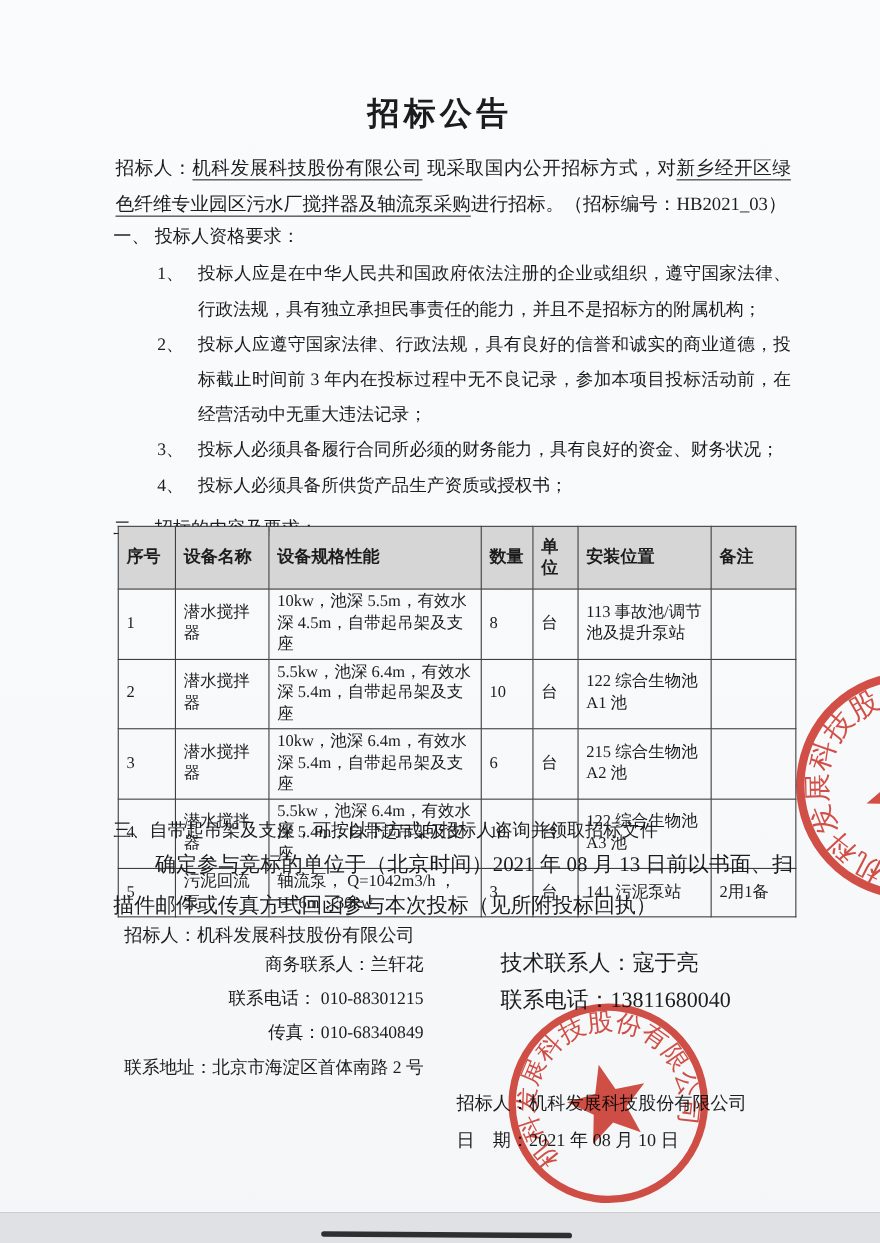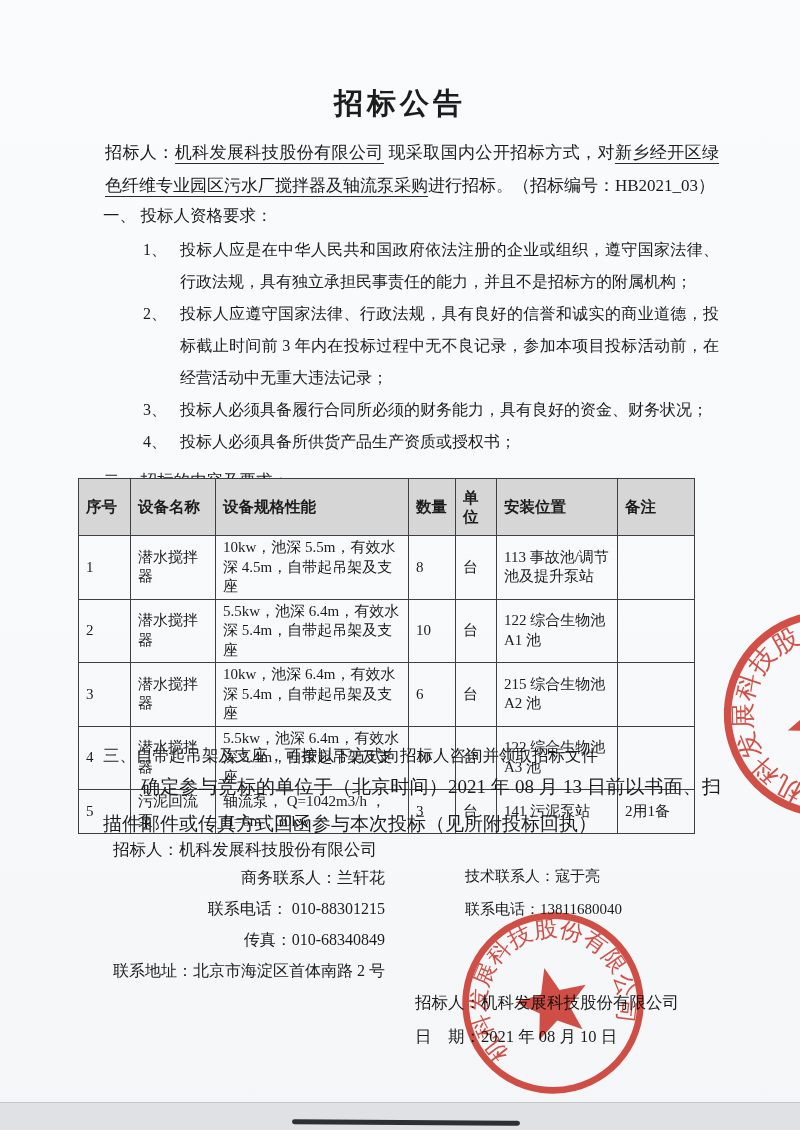--- a/index.html
+++ b/index.html
@@ -31,21 +31,21 @@
     font-size:16.5px;font-weight:normal;line-height:30px;margin:0;
   }
   .h1pos{left:103px;top:200px;}
   .h2pos{left:103px;top:465px;text-align:right;}
   .h3pos{left:103px;top:740px;width:620px;}
   .req-list{left:143px;top:234px;width:576px;font-size:16px;line-height:32px;}
   .req-item{display:flex;}
   .req-num{flex:0 0 37px;}
   .req-text{flex:1;text-align:justify;}
   table.bid{
-    left:78px;top:478px;width:616px;
+    left:107px;top:478px;width:616px;
     border-collapse:collapse;table-layout:fixed;
     font-size:15px;
   }
   table.bid th,table.bid td{
     border:1.6px solid #3f3f3f;
     padding:2px 7px;vertical-align:middle;text-align:left;
     overflow-wrap:break-word;word-break:break-word;line-height:19.5px;
   }
   table.bid th{
     background:#d6d6d6;
@@ -53,21 +53,21 @@
     font-weight:bold;font-size:15.5px;height:52px;
   }
   table.bid td{height:39px;}
   td.ctr,th.ctr{text-align:center;padding:2px 2px;}
   .sec3-body{
     left:103px;top:768px;width:618px;
     font-size:19px;line-height:37px;text-indent:2em;text-align:justify;margin:0;
   }
   .tenderer-line{left:113px;top:838px;font-size:16.5px;line-height:24px;}
   .contacts-left{left:113px;top:862px;font-size:16px;line-height:31px;text-align:right;}
-  .contacts-right{left:465px;top:860px;font-size:15px;line-height:33px;}
+  .contacts-right{left:455px;top:860px;font-size:20px;line-height:33px;}
   .contact-row{white-space:nowrap;}
   .signature{left:415px;top:986px;font-size:16.5px;line-height:34px;}
   .stamp{color:#cf2a1e;opacity:.82;mix-blend-mode:multiply;pointer-events:none;}
   .stamp-bottom{left:458px;top:908px;width:190px;height:190px;transform:rotate(-14deg);}
   .stamp-right{left:719px;top:606px;width:216px;height:216px;transform:rotate(-38deg);}
   .scan-mark{
     left:292px;top:1120px;width:228px;height:5px;
     background:#2e2f31;border-radius:3px;transform:rotate(.4deg);
   }
   .bottom-band{left:0;top:1103px;width:800px;height:27px;background:#e0e1e4;}

